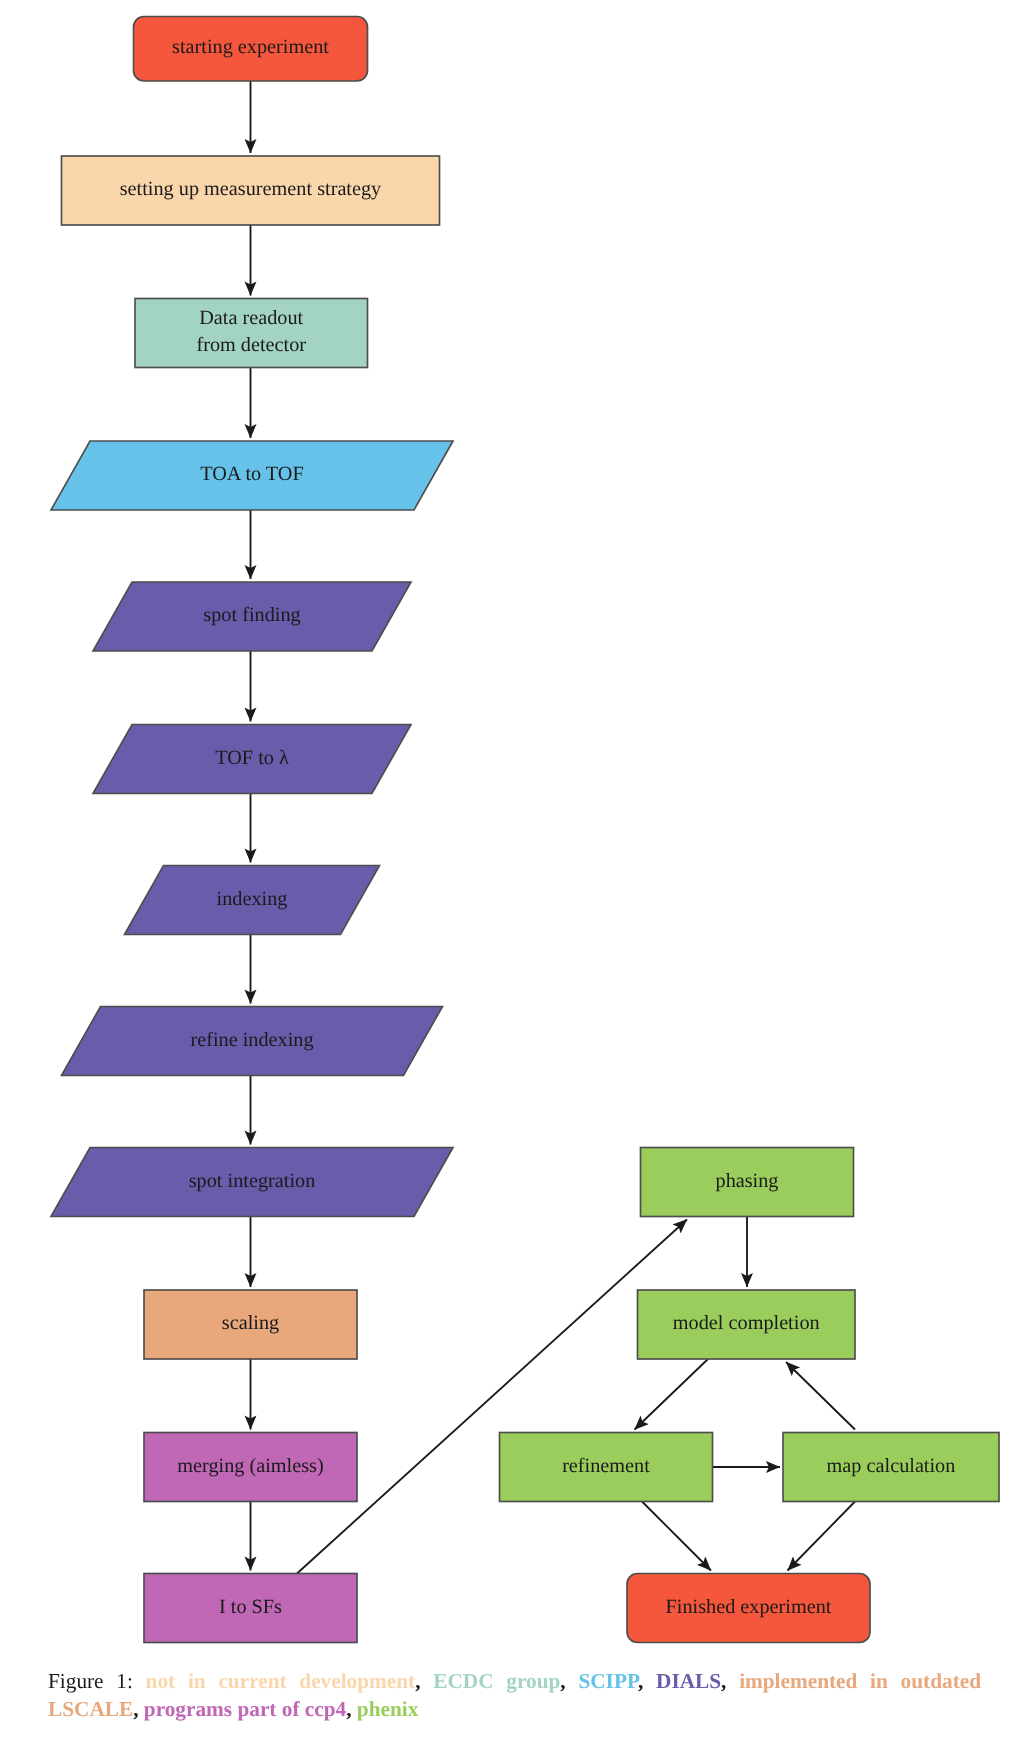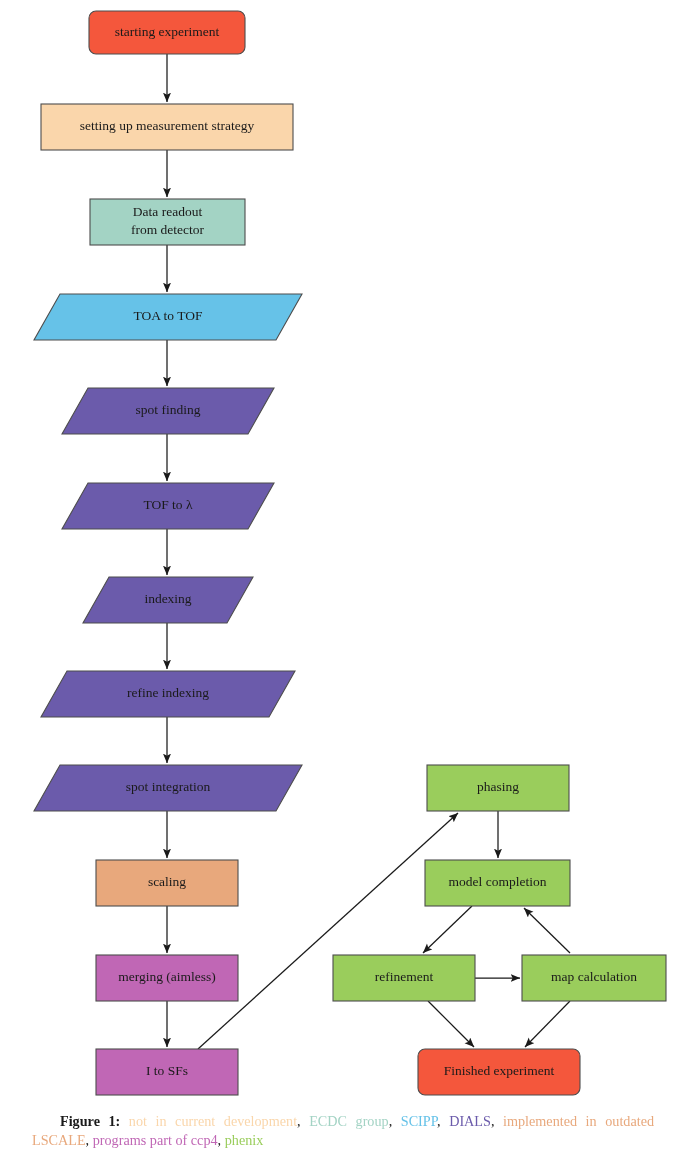--- a/index.html
+++ b/index.html
@@ -42,24 +42,23 @@
     left: 32px;
     top: 1112px;
     width: 622px;
     font-family: "Liberation Serif", "DejaVu Serif", serif;
     font-size: 14.2px;
     line-height: 18.5px;
     color: #1a1a1a;
     text-align: justify;
   }
   .caption b {
-    font-weight: bold;
-    margin-left: 28px;
+    font-weight: normal;
   }
-  .cap-seg { white-space: normal; }
+  .cap-seg { white-space: normal; font-weight: bold; }
 </style>
 </head>
 <body>
 
 <svg id="flow-canvas" viewBox="0 0 686 1110">
   <defs>
     <marker id="arrowhead" markerWidth="9" markerHeight="9" refX="7.5" refY="3.2" orient="auto" markerUnits="strokeWidth">
       <path d="M0,0 L7.6,3.2 L0,6.4 L1.6,3.2 Z" fill="#1a1a1a"></path>
     </marker>
   </defs>

